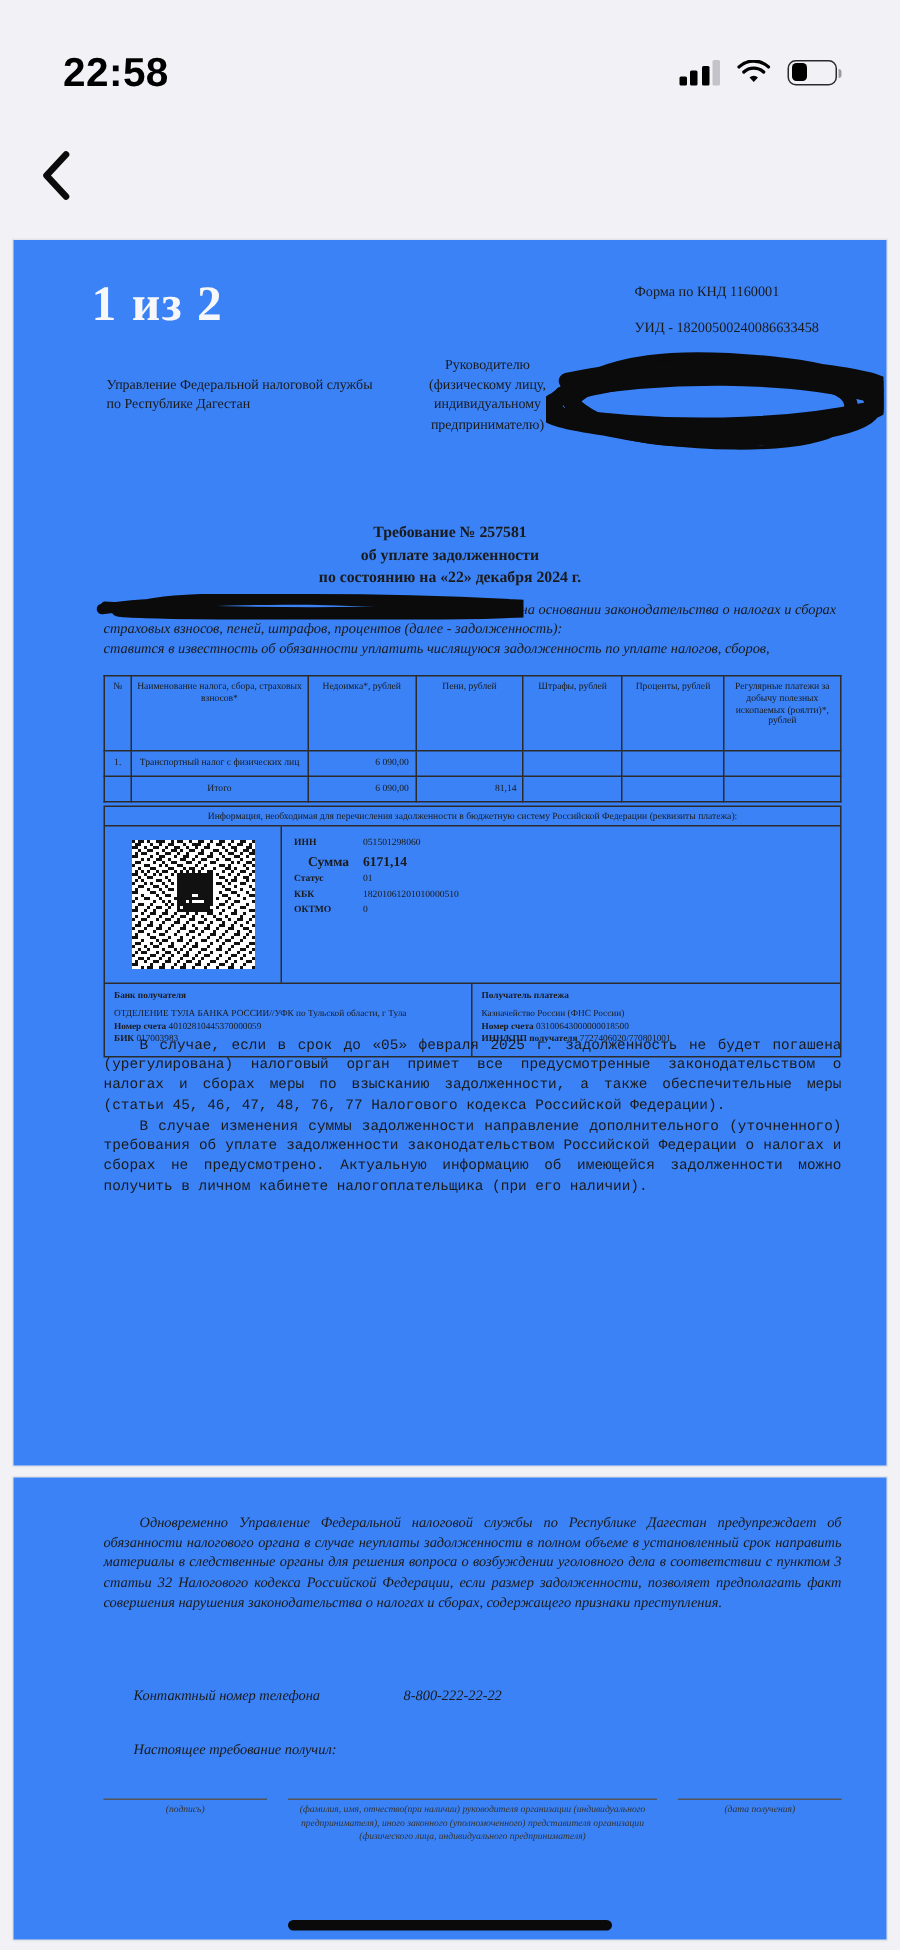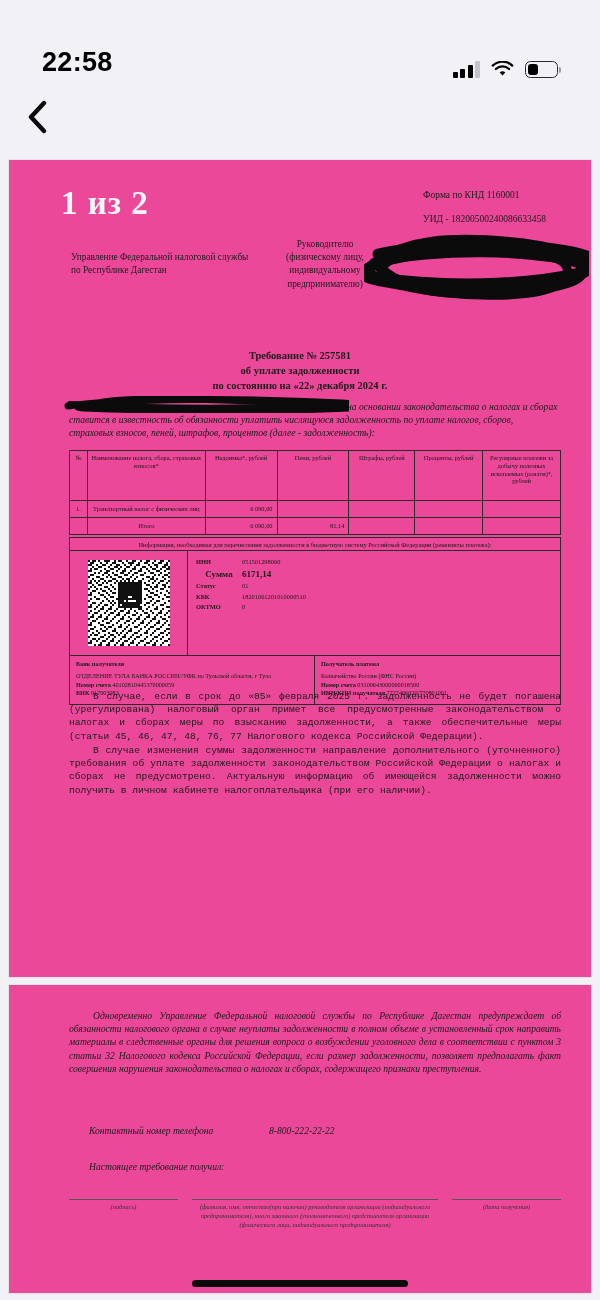--- a/index.html
+++ b/index.html
@@ -7,21 +7,21 @@
     width: 600px; height: 1300px;
     background: #f1f1f6;
     font-family: "Liberation Sans", sans-serif;
     overflow: hidden;
   }
   .screen { position: relative; width: 600px; height: 1300px; background: #f1f1f6; }
 
   
   .statusbar {
     position: absolute; top: 0; left: 0; width: 600px; height: 78px;
-    display: flex; align-items: flex-end; justify-content: space-between;
+    display: flex; align-items: center; justify-content: space-between;
     padding: 18px 42px 0 42px;
   }
   .status-time {
     font-size: 27px; font-weight: bold; color: #000;
     letter-spacing: 0.3px; font-family: "Liberation Sans", sans-serif;
   }
   .status-right { display: flex; align-items: center; gap: 11px; }
   .sig { display: flex; align-items: flex-end; gap: 2.5px; height: 17px; }
   .sig i { display: block; width: 5px; background: #000; border-radius: 1px; }
   .sig i:nth-child(1) { height: 6px; }
@@ -43,21 +43,21 @@
   .back-btn {
     position: absolute; left: 14px; top: 16px;
     width: 46px; height: 46px; display: flex; align-items: center; justify-content: center;
     cursor: pointer;
   }
   .back-btn svg { display: block; }
 
   
   .pages { position: absolute; top: 160px; left: 0; width: 600px; }
   .page {
-    background: #ec4899; margin: 0 9px 8px 9px; width: 582px;
+    background: #3b82f6; margin: 0 9px 8px 9px; width: 582px;
     box-shadow: 0 0 0 1px #e3e3ea, 0 1px 2px rgba(0,0,0,.05);
     position: relative; overflow: hidden;
   }
   .page-1 { height: 817px; }
   .page-2 { height: 308px; font-style: italic; }
 
   .watermark {
     position: absolute; left: 52px; top: 25px;
     font-size: 33px; font-weight: bold; color: #f7f7f9;
     letter-spacing: 1px; user-select: none;
@@ -234,22 +234,22 @@
       </svg>
 
       <div class="title">
         <div>Требование № 257581</div>
         <div>об уплате задолженности</div>
         <div>по состоянию на «22» декабря 2024 г.</div>
       </div>
 
       <div class="intro">
         <div class="ln" style="text-indent:278px">на основании законодательства о налогах и сборах</div>
+        <div class="ln">страховых взносов, пеней, штрафов, процентов (далее - задолженность):</div>
         <div class="ln">ставится в известность об обязанности уплатить числящуюся задолженность по уплате налогов, сборов,</div>
-        <div class="ln">страховых взносов, пеней, штрафов, процентов (далее - задолженность):</div>
       </div>
 
       <svg class="scribble scr-2" viewBox="0 0 285 17">
         <g stroke="#0b0b0b" fill="none" stroke-linecap="round">
           <path d="M4 10 C60 2, 180 2, 278 7 S190 16, 90 14 S6 12, 40 6 S200 4, 276 11" stroke-width="7"></path>
           <path d="M6 8 C90 13, 200 13, 280 8" stroke-width="6"></path>
         </g>
       </svg>
 
       <table class="tbl">

